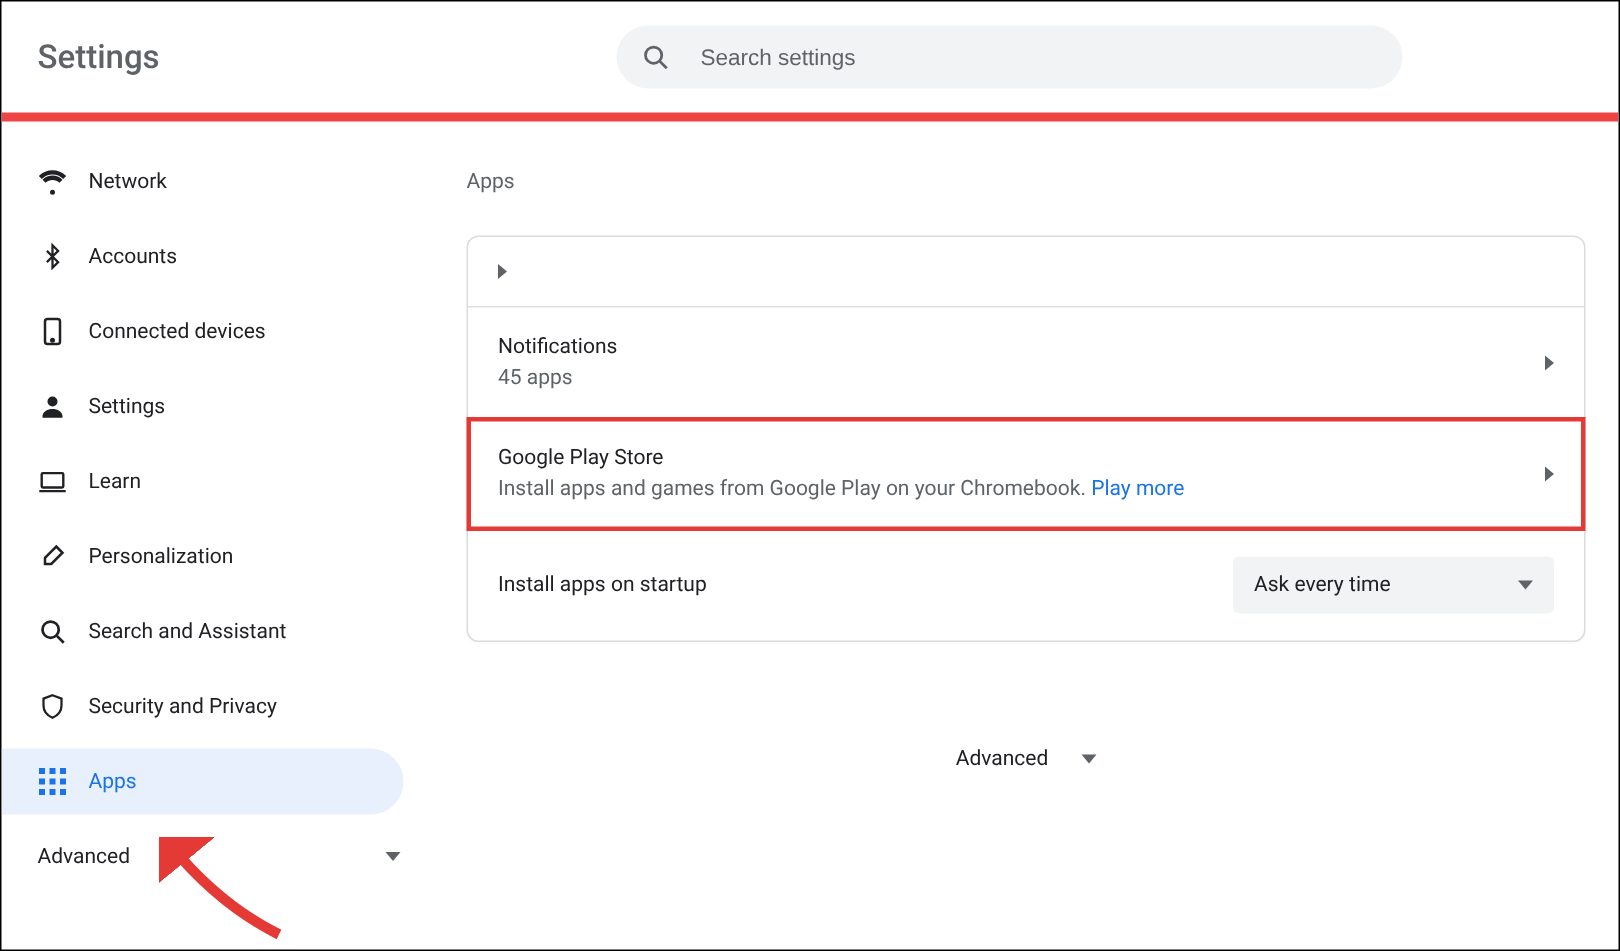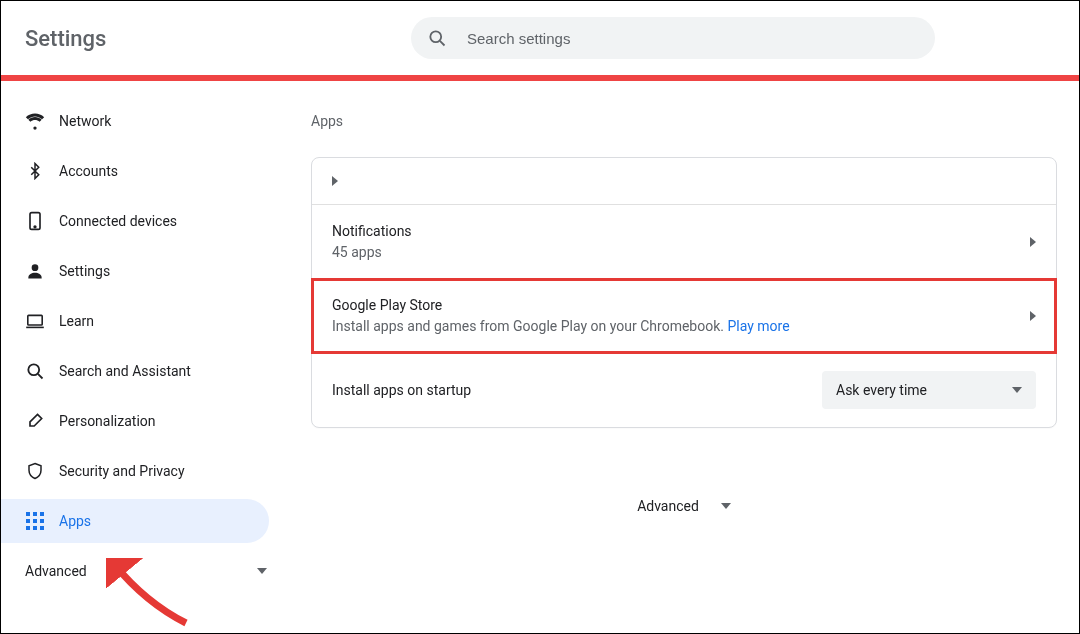--- a/index.html
+++ b/index.html
@@ -223,35 +223,35 @@
         <svg width="20" height="16" viewBox="0 0 24 20" fill="none" stroke="#202124" stroke-width="2">
             <rect x="3" y="3" width="18" height="12" rx="1"></rect>
             <line x1="1" y1="18" x2="23" y2="18"></line>
           </svg>
       </span>
       <span>Learn</span>
     </div>
 
     <div class="nav-item">
       <span class="icn">
+        <svg width="20" height="20" viewBox="0 0 24 24" fill="none" stroke="#202124" stroke-width="2">
+            <path d="M15 4l5 5-9 9H6v-5l9-9z"></path>
+          </svg>
+      </span>
+      <span>Personalization</span>
+    </div>
+
+    <div class="nav-item">
+      <span class="icn">
         <svg width="20" height="20" viewBox="0 0 24 24" fill="none" stroke="#202124" stroke-width="2.2">
             <circle cx="10.5" cy="10.5" r="6.5"></circle>
             <line x1="15.5" y1="15.5" x2="21" y2="21"></line>
           </svg>
       </span>
       <span>Search and Assistant</span>
-    </div>
-
-    <div class="nav-item">
-      <span class="icn">
-        <svg width="20" height="20" viewBox="0 0 24 24" fill="none" stroke="#202124" stroke-width="2">
-            <path d="M15 4l5 5-9 9H6v-5l9-9z"></path>
-          </svg>
-      </span>
-      <span>Personalization</span>
     </div>
 
     <div class="nav-item">
       <span class="icn">
         <svg width="18" height="20" viewBox="0 0 24 24" fill="none" stroke="#202124" stroke-width="2">
             <path d="M12 2l8 3v6c0 5-3.5 9-8 11-4.5-2-8-6-8-11V5l8-3z"></path>
           </svg>
       </span>
       <span>Security and Privacy</span>
     </div>

